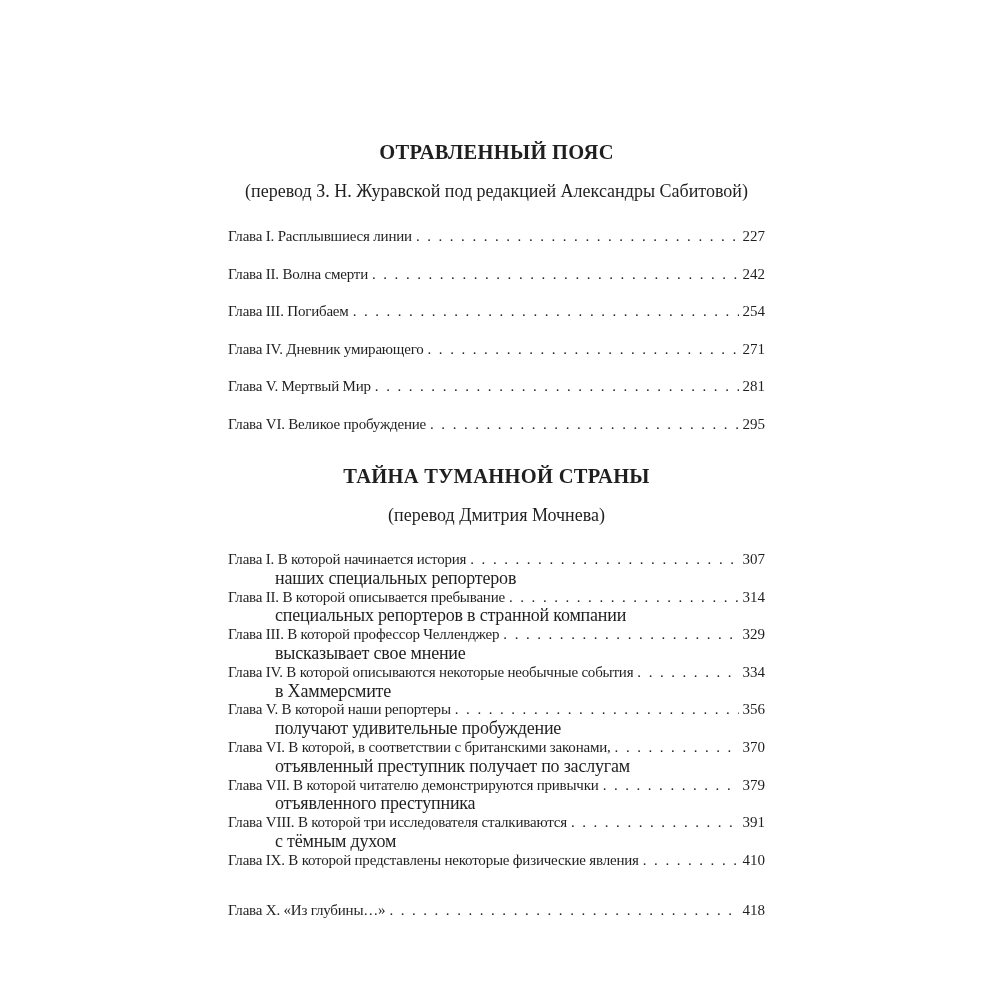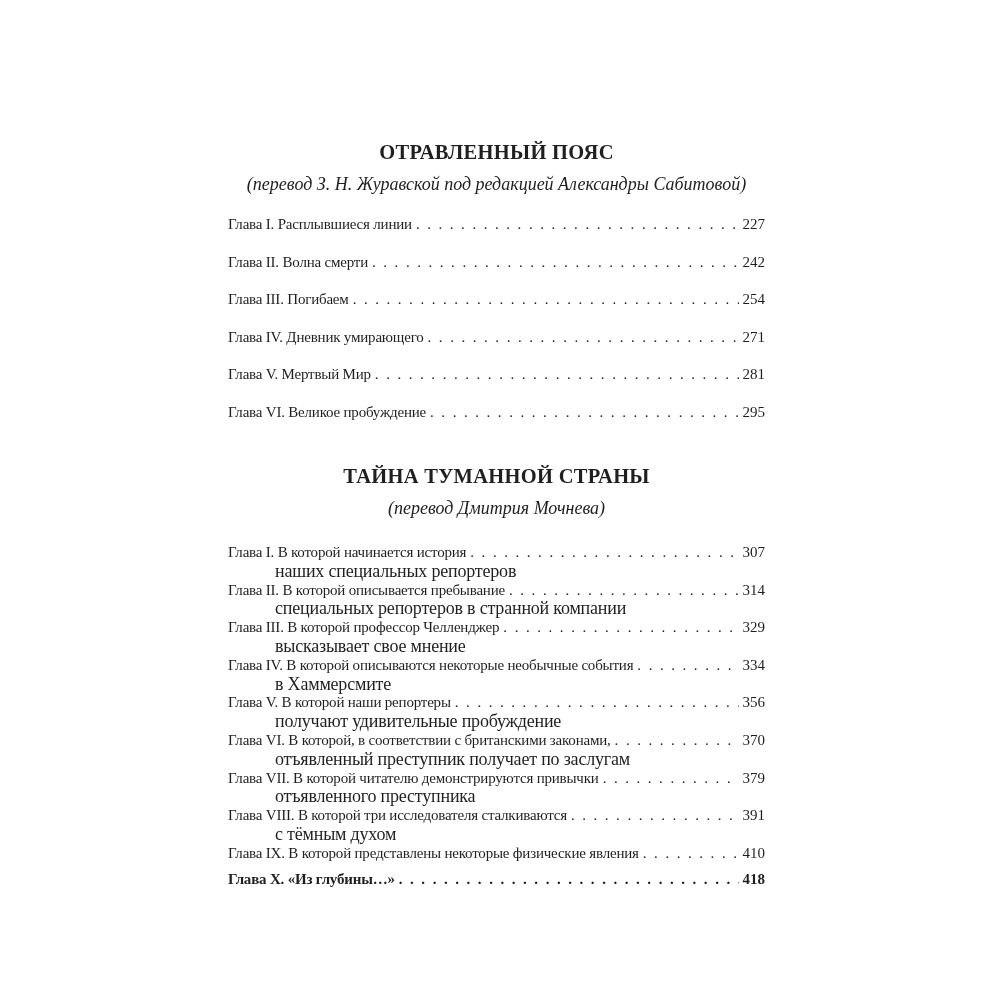--- a/index.html
+++ b/index.html
@@ -31,24 +31,23 @@
   .sec-title {
     margin: 0;
     font-size: 20.5px;
     line-height: 24px;
     font-weight: bold;
     text-align: center;
     letter-spacing: 0.3px;
     white-space: nowrap;
   }
   .sec-subtitle {
-    margin: 9px;
+    margin: 16px;
     font-size: 18px;
     line-height: 22px;
-    font-style: italic;
     text-align: center;
     white-space: nowrap;
   }
   .entries { margin-top: 11px; }
   .sec2 .entries { margin-top: 24px; }
 
   .entry {
     display: flex;
     align-items: baseline;
     font-size: 15px;
@@ -74,21 +73,21 @@
   .entry .pagenum {
     flex: none;
     margin-left: 2px;
   }
   .cont {
     font-size: 18px;
     letter-spacing: -0.2px;
     padding-left: 47px;
     white-space: nowrap;
   }
-  .entry.gap { margin-top: 7px; font-weight: bold; }
+  .entry.gap { margin-top: 31px; }
 </style>
 </head>
 <body style="background: rgb(255, 255, 255); color: rgb(31, 31, 31);">
 
 <div class="page">
 
   <section class="col sec1">
     <h1 class="sec-title">ОТРАВЛЕННЫЙ ПОЯС</h1>
     <div class="sec-subtitle">(перевод З. Н. Журавской под редакцией Александры Сабитовой)</div>
     <div class="entries">

